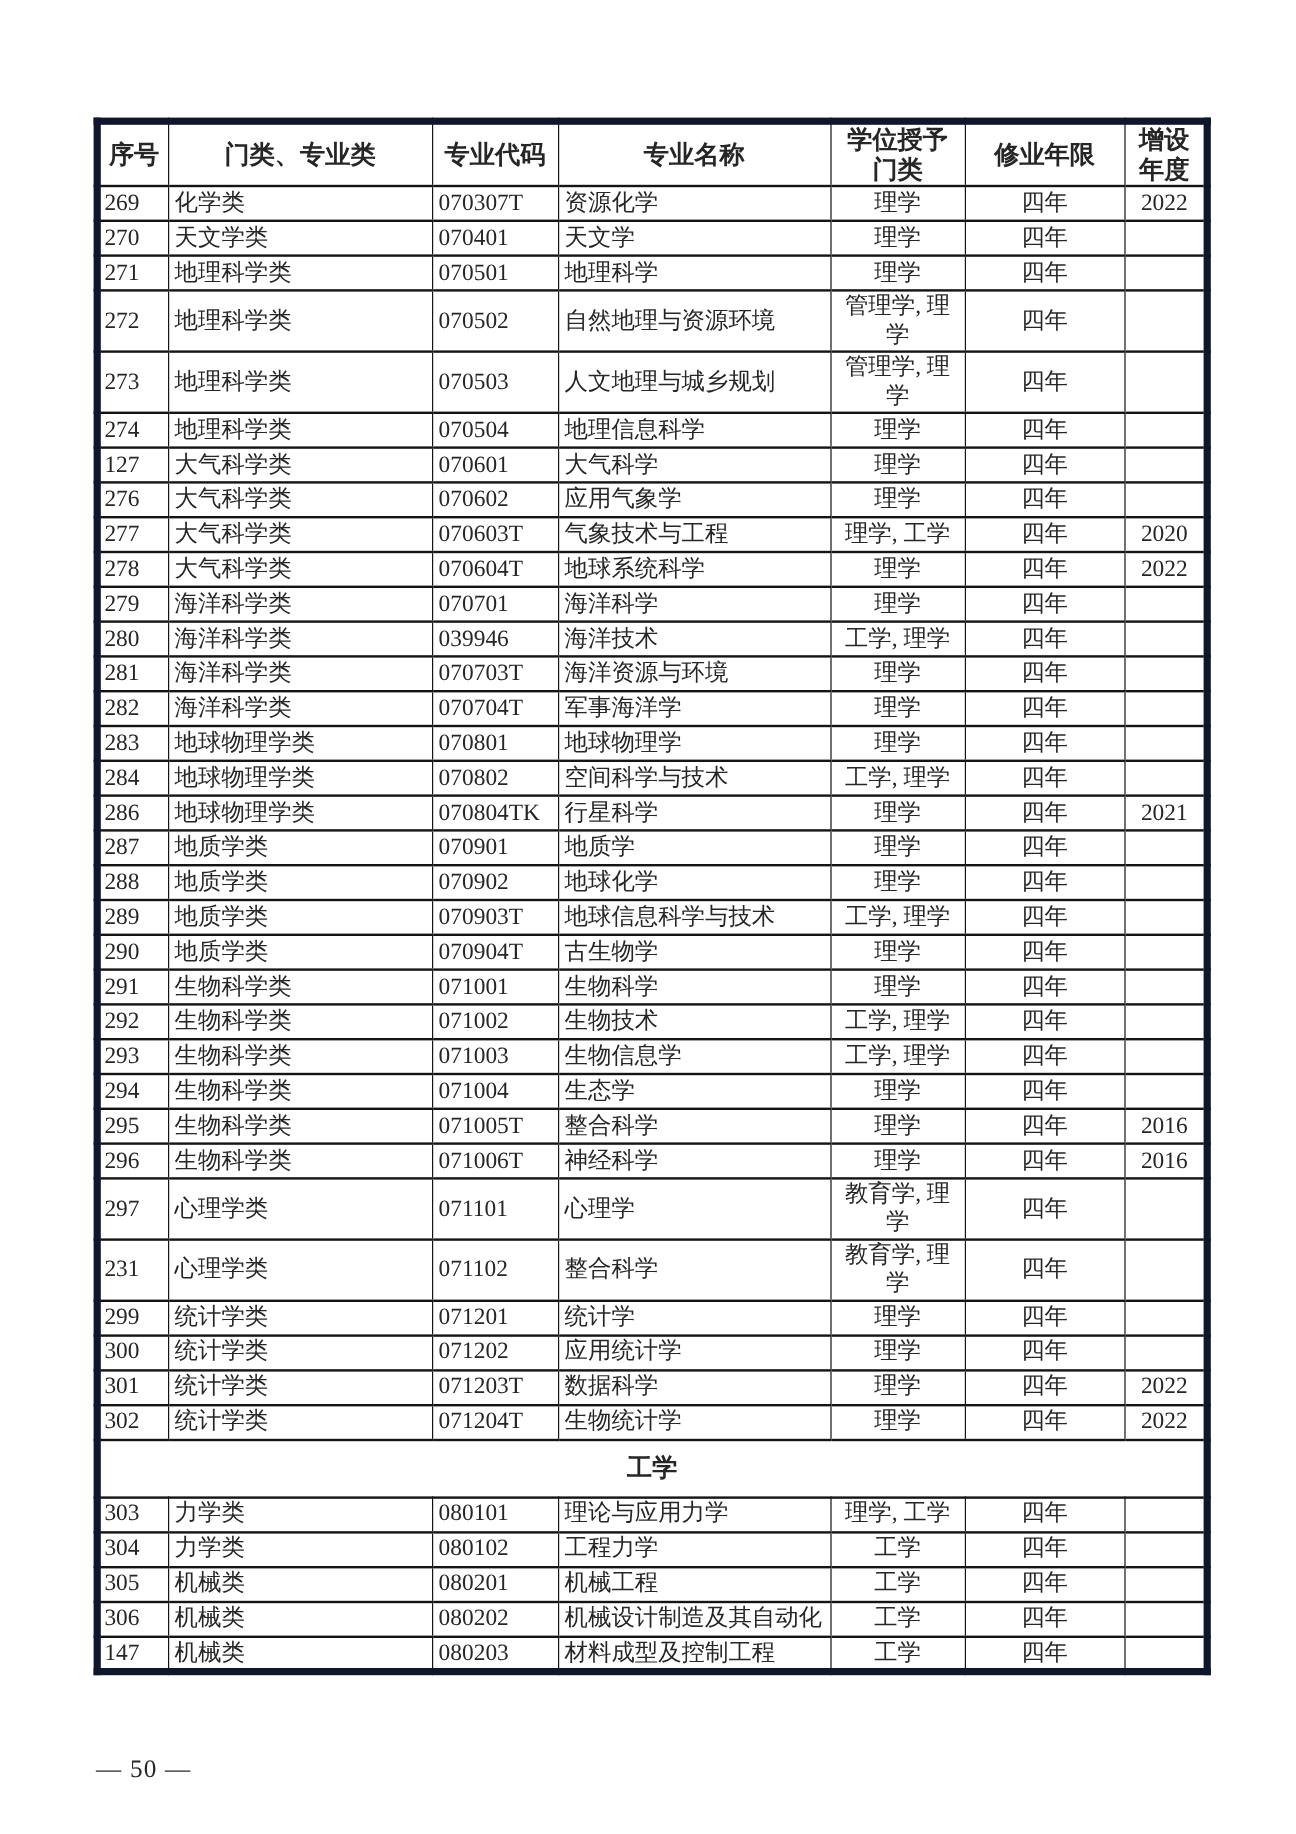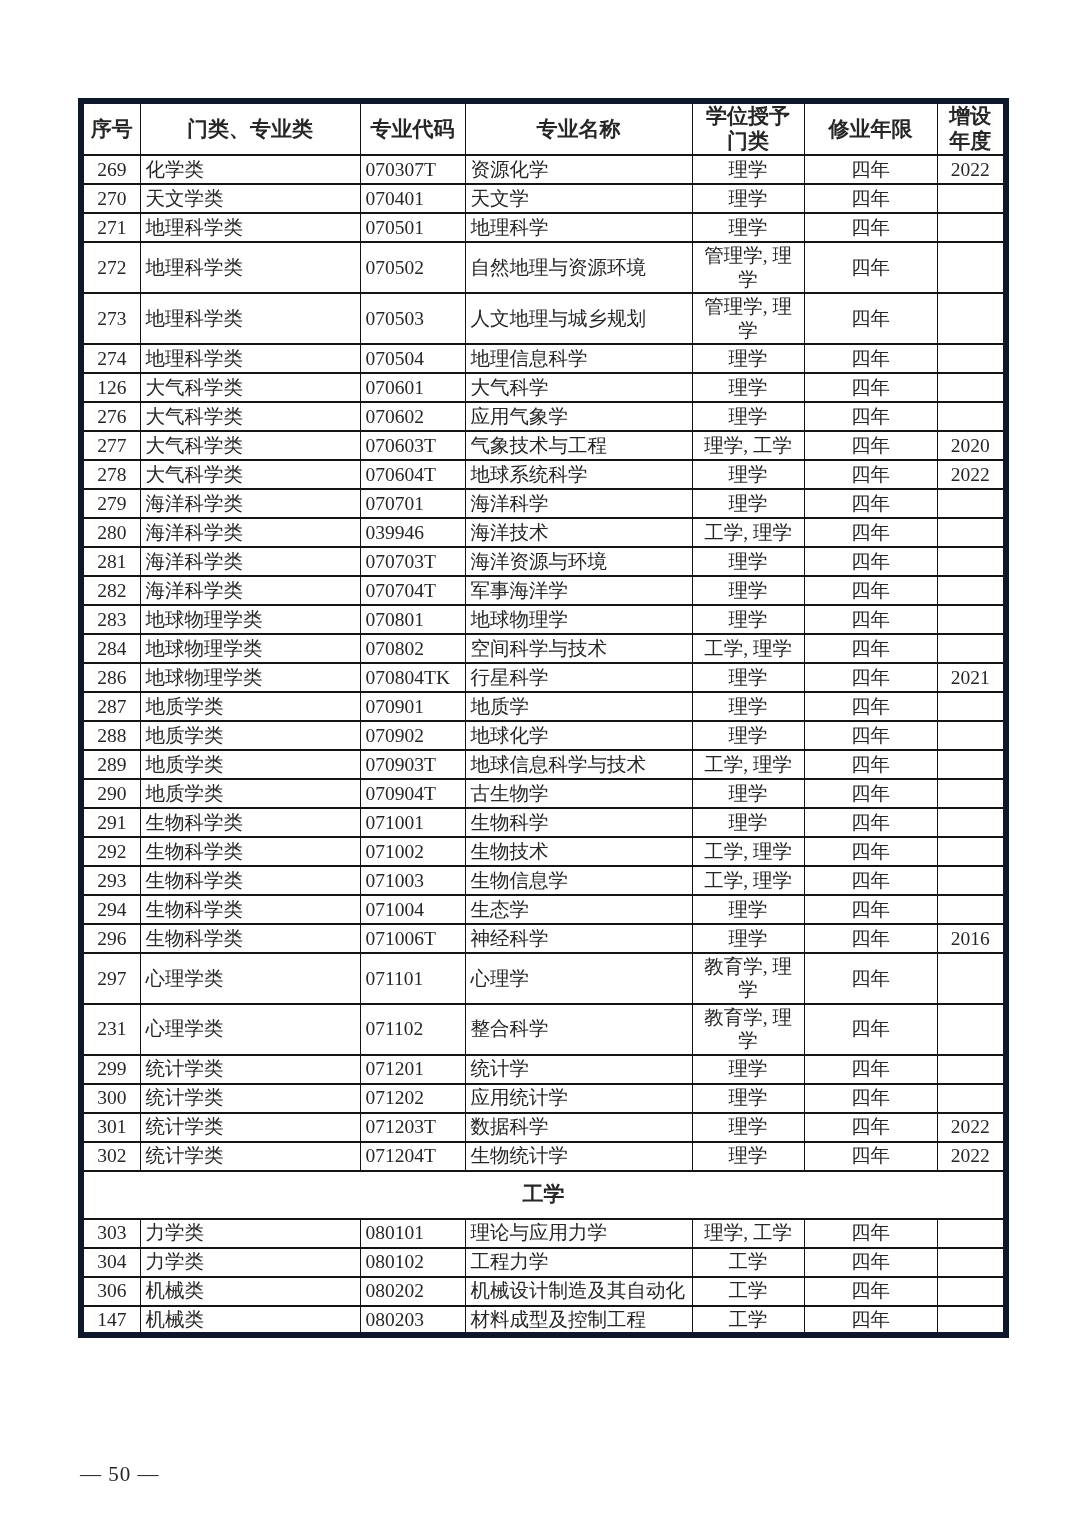--- a/index.html
+++ b/index.html
@@ -46,21 +46,21 @@
     line-height: 1.2;
     padding: 0 4px;
   }
   tbody tr { height: 29px; }
   tbody td {
     font-size: 19.5px;
     line-height: 1.2;
     padding: 1px 3px;
   }
   
-  tbody td:nth-child(1) { text-align: center; }
+  tbody td:nth-child(1) { }
   tbody td:nth-child(2),
   tbody td:nth-child(3),
   tbody td:nth-child(4) { text-align: left; padding-left: 5px; }
   tbody td:nth-child(5),
   tbody td:nth-child(6),
   tbody td:nth-child(7) { text-align: center; }
 
   td.section-cell {
     height: 48px;
     text-align: center !important;
@@ -151,21 +151,21 @@
         <tr>
           <td>274</td>
           <td>地理科学类</td>
           <td>070504</td>
           <td>地理信息科学</td>
           <td>理学</td>
           <td>四年</td>
           <td></td>
         </tr>
         <tr>
-          <td>126</td>
+          <td>127</td>
           <td>大气科学类</td>
           <td>070601</td>
           <td>大气科学</td>
           <td>理学</td>
           <td>四年</td>
           <td></td>
         </tr>
         <tr>
           <td>276</td>
           <td>大气科学类</td>
@@ -322,20 +322,29 @@
         <tr>
           <td>294</td>
           <td>生物科学类</td>
           <td>071004</td>
           <td>生态学</td>
           <td>理学</td>
           <td>四年</td>
           <td></td>
         </tr>
         <tr>
+          <td>295</td>
+          <td>生物科学类</td>
+          <td>071005T</td>
+          <td>整合科学</td>
+          <td>理学</td>
+          <td>四年</td>
+          <td>2016</td>
+        </tr>
+        <tr>
           <td>296</td>
           <td>生物科学类</td>
           <td>071006T</td>
           <td>神经科学</td>
           <td>理学</td>
           <td>四年</td>
           <td>2016</td>
         </tr>
         <tr>
           <td>297</td>
@@ -401,20 +410,29 @@
           <td>理论与应用力学</td>
           <td>理学, 工学</td>
           <td>四年</td>
           <td></td>
         </tr>
         <tr>
           <td>304</td>
           <td>力学类</td>
           <td>080102</td>
           <td>工程力学</td>
+          <td>工学</td>
+          <td>四年</td>
+          <td></td>
+        </tr>
+        <tr>
+          <td>305</td>
+          <td>机械类</td>
+          <td>080201</td>
+          <td>机械工程</td>
           <td>工学</td>
           <td>四年</td>
           <td></td>
         </tr>
         <tr>
           <td>306</td>
           <td>机械类</td>
           <td>080202</td>
           <td>机械设计制造及其自动化</td>
           <td>工学</td>

